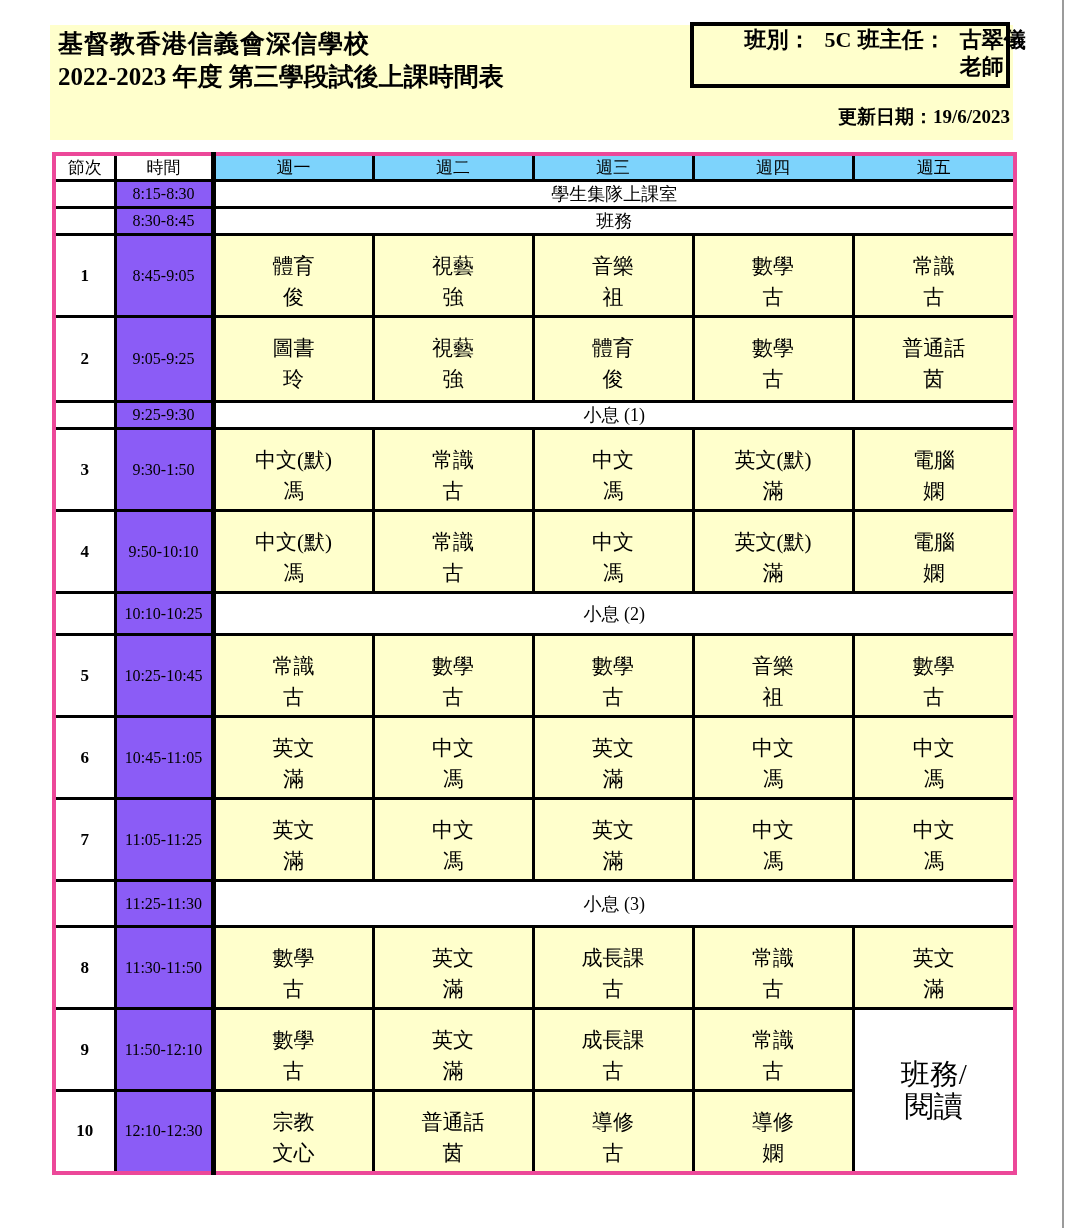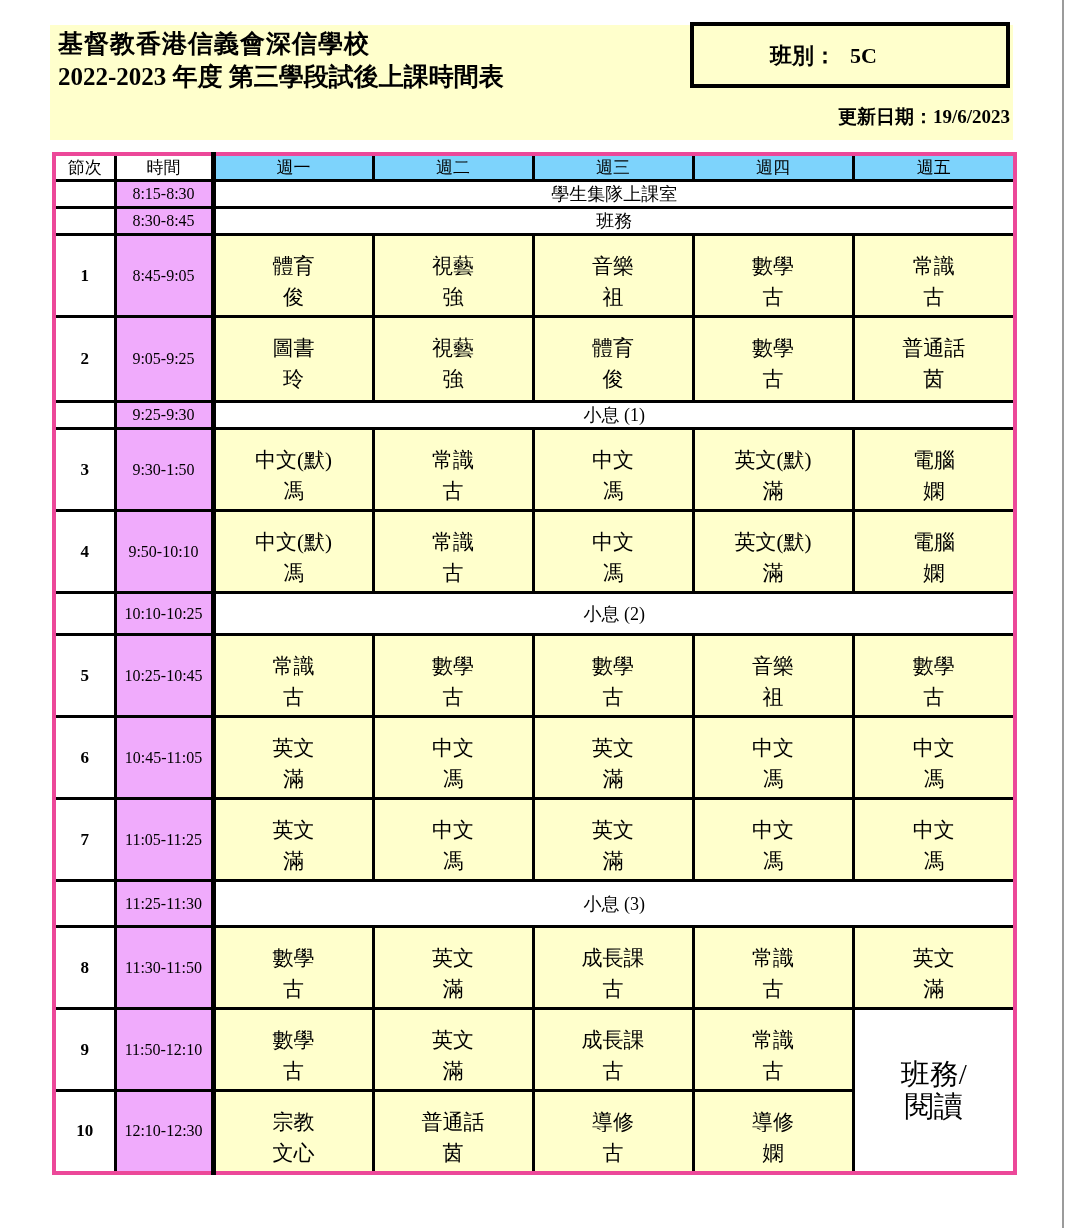--- a/index.html
+++ b/index.html
@@ -5,21 +5,21 @@
   html,body{margin:0;padding:0;}
   body{
     width:1068px;height:1228px;position:relative;background:#ffffff;
     font-family:"Liberation Serif","DejaVu Serif",serif;color:#000;overflow:hidden;
   }
   .band{position:absolute;left:50px;top:25px;width:963px;height:115px;background:#FFFFCC;}
   .title-line1{position:absolute;left:58px;top:27px;font-size:25px;font-weight:bold;letter-spacing:1px;}
   .title-line2{position:absolute;left:58px;top:60px;font-size:25px;font-weight:bold;}
   .class-box{
     position:absolute;left:690px;top:22px;width:312px;height:58px;background:#FFFFCC;
-    border:4px solid #000;display:flex;flex-direction:column;justify-content:center;gap:2px;
+    border:4px solid #000;display:flex;flex-direction:row;justify-content:center;gap:2px;
   }
   .cb-row{display:flex;align-items:baseline;font-size:22px;font-weight:bold;line-height:27px;}
   .cb-label{width:142px;text-align:right;}
   .cb-value{text-align:left;margin-left:14px;}
   .update-line{position:absolute;left:50px;top:104px;width:960px;text-align:right;font-size:19px;font-weight:bold;}
   .page-edge{position:absolute;left:1062px;top:0;width:2px;height:1228px;background:#9b9b9b;}
 
   table.tt{
     position:absolute;left:52px;top:152px;width:961px;
     border-collapse:collapse;table-layout:fixed;border:4px solid #ec4899;
@@ -30,36 +30,40 @@
   .tt th.white{background:#ffffff;}
   tr.hdr{height:24px;}
   tr.slim{height:23px;}
   tr.slim2{height:22px;}
   tr.brk1{height:26px;}
   tr.brk2{height:42px;}
   tr.brk3{height:46px;}
   tr.period{height:82px;}
   tr.period-tall{height:85px;}
   td.no{background:#ffffff;font-weight:bold;font-size:17px;}
-  td.time{background:#f0abfc;font-size:16px;}
+  td.time{background:#8b5cf6;font-size:16px;}
   td.subj{background:#FFFFCC;vertical-align:top;padding-top:15px;font-size:21px;line-height:31px;}
   td.spanw{background:#ffffff;font-size:18px;}
   td.merged{background:#ffffff;font-size:29px;line-height:32px;vertical-align:middle;}
 </style>
 </head>
 <body>
 
 <div class="band"></div>
 <div class="title-line1">基督教香港信義會深信學校</div>
 <div class="title-line2">2022-2023 年度 第三學段試後上課時間表</div>
 
 <div class="class-box">
   <div class="cb-row">
     <span class="cb-label">班別：</span>
     <span class="cb-value">5C</span>
+  </div>
+  <div class="cb-row">
+    <span class="cb-label">班主任：</span>
+    <span class="cb-value">古翠儀老師</span>
   </div>
 </div>
 
 <div class="update-line">更新日期：19/6/2023</div>
 <div class="page-edge"></div>
 
 <table class="tt">
   <colgroup>
     <col style="width:61px">
       <col style="width:98px">

